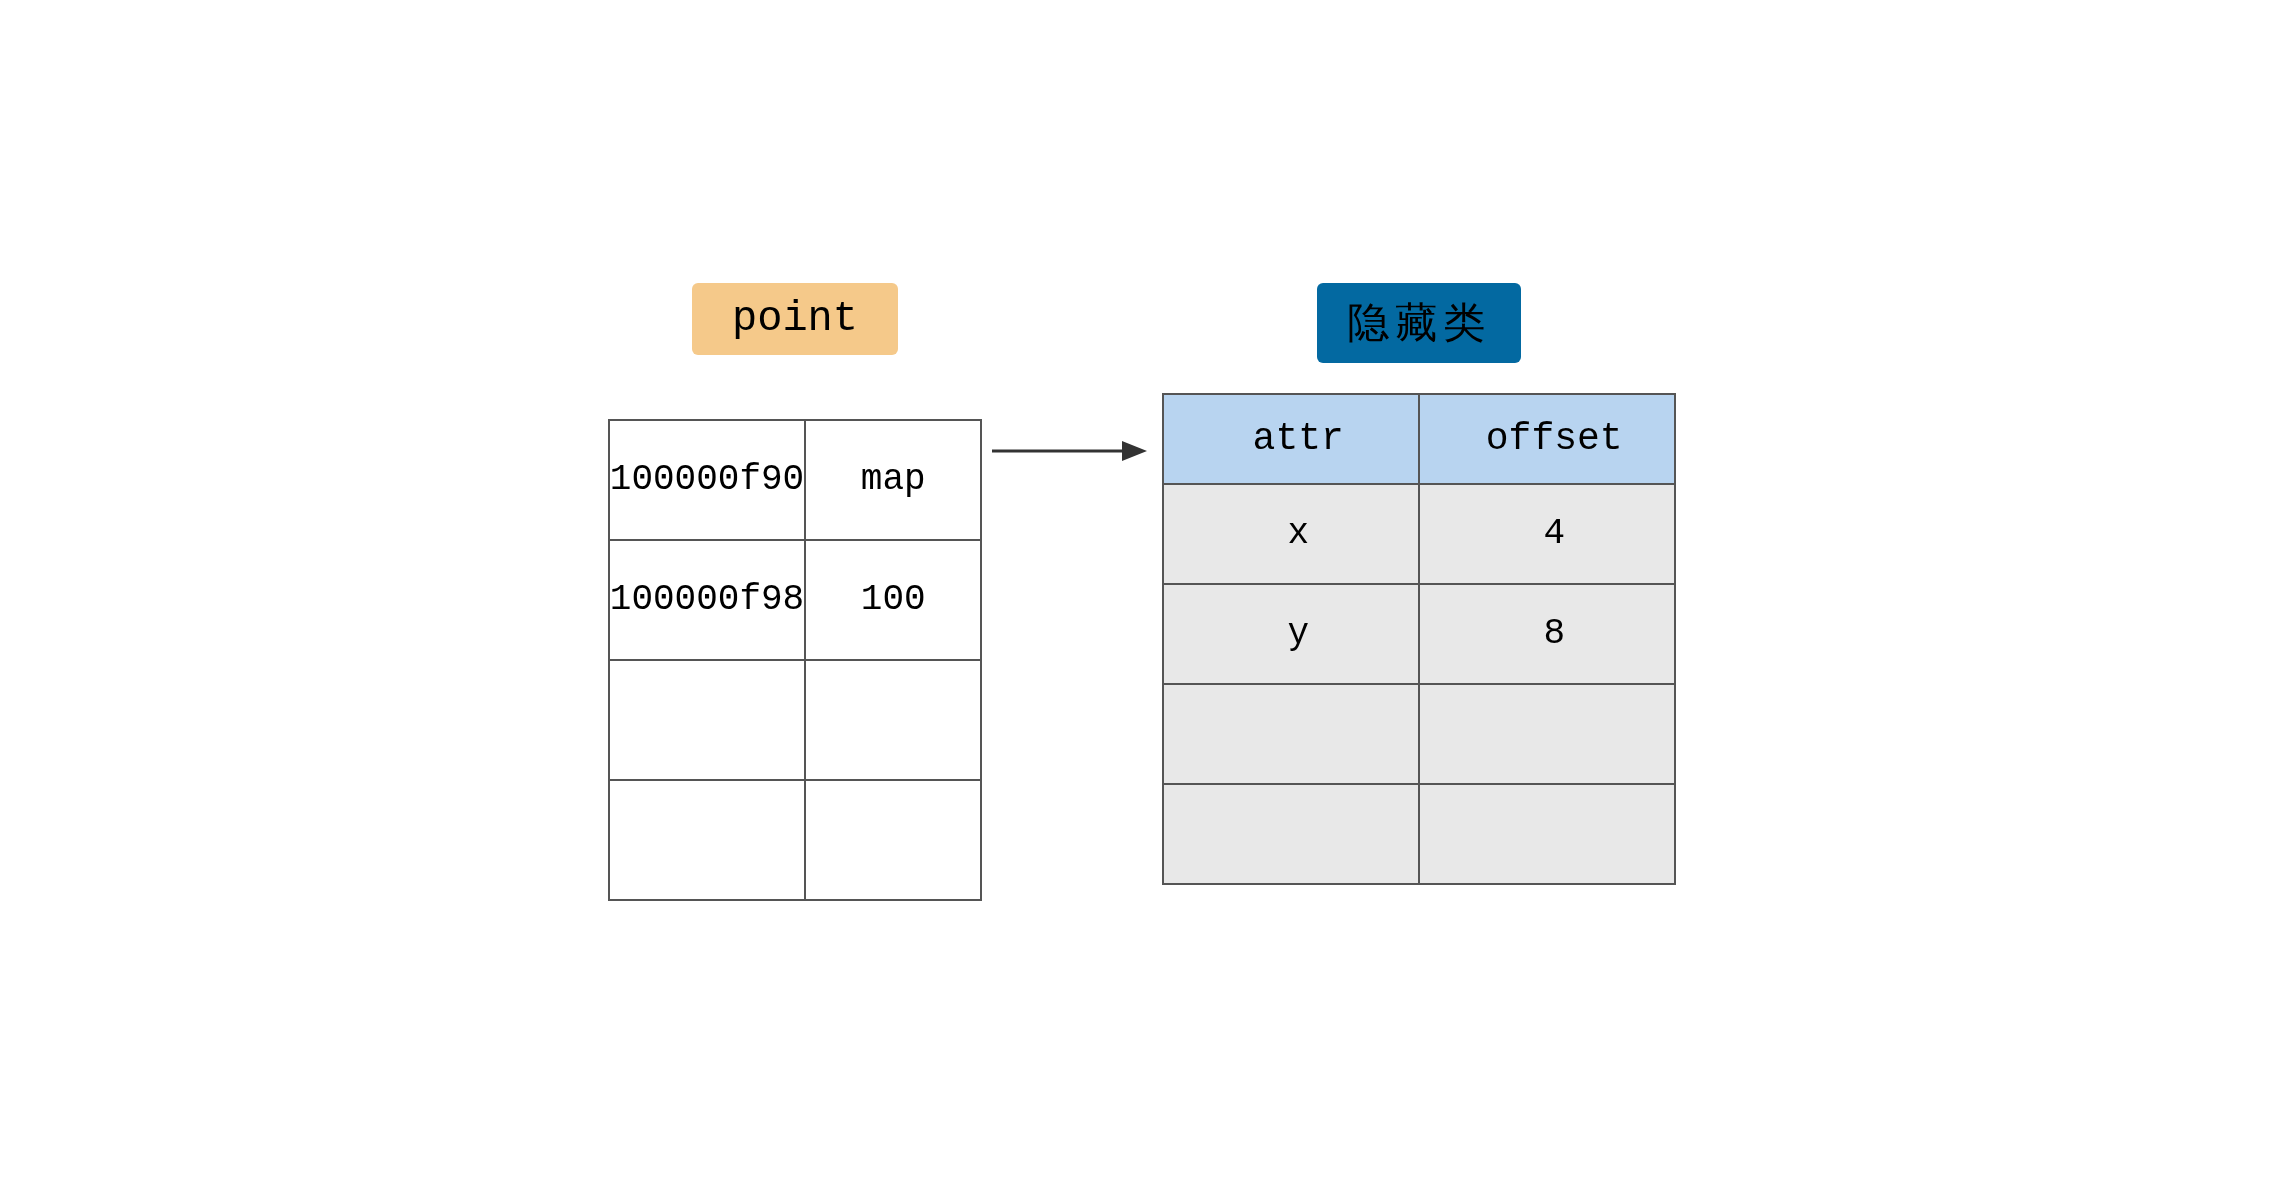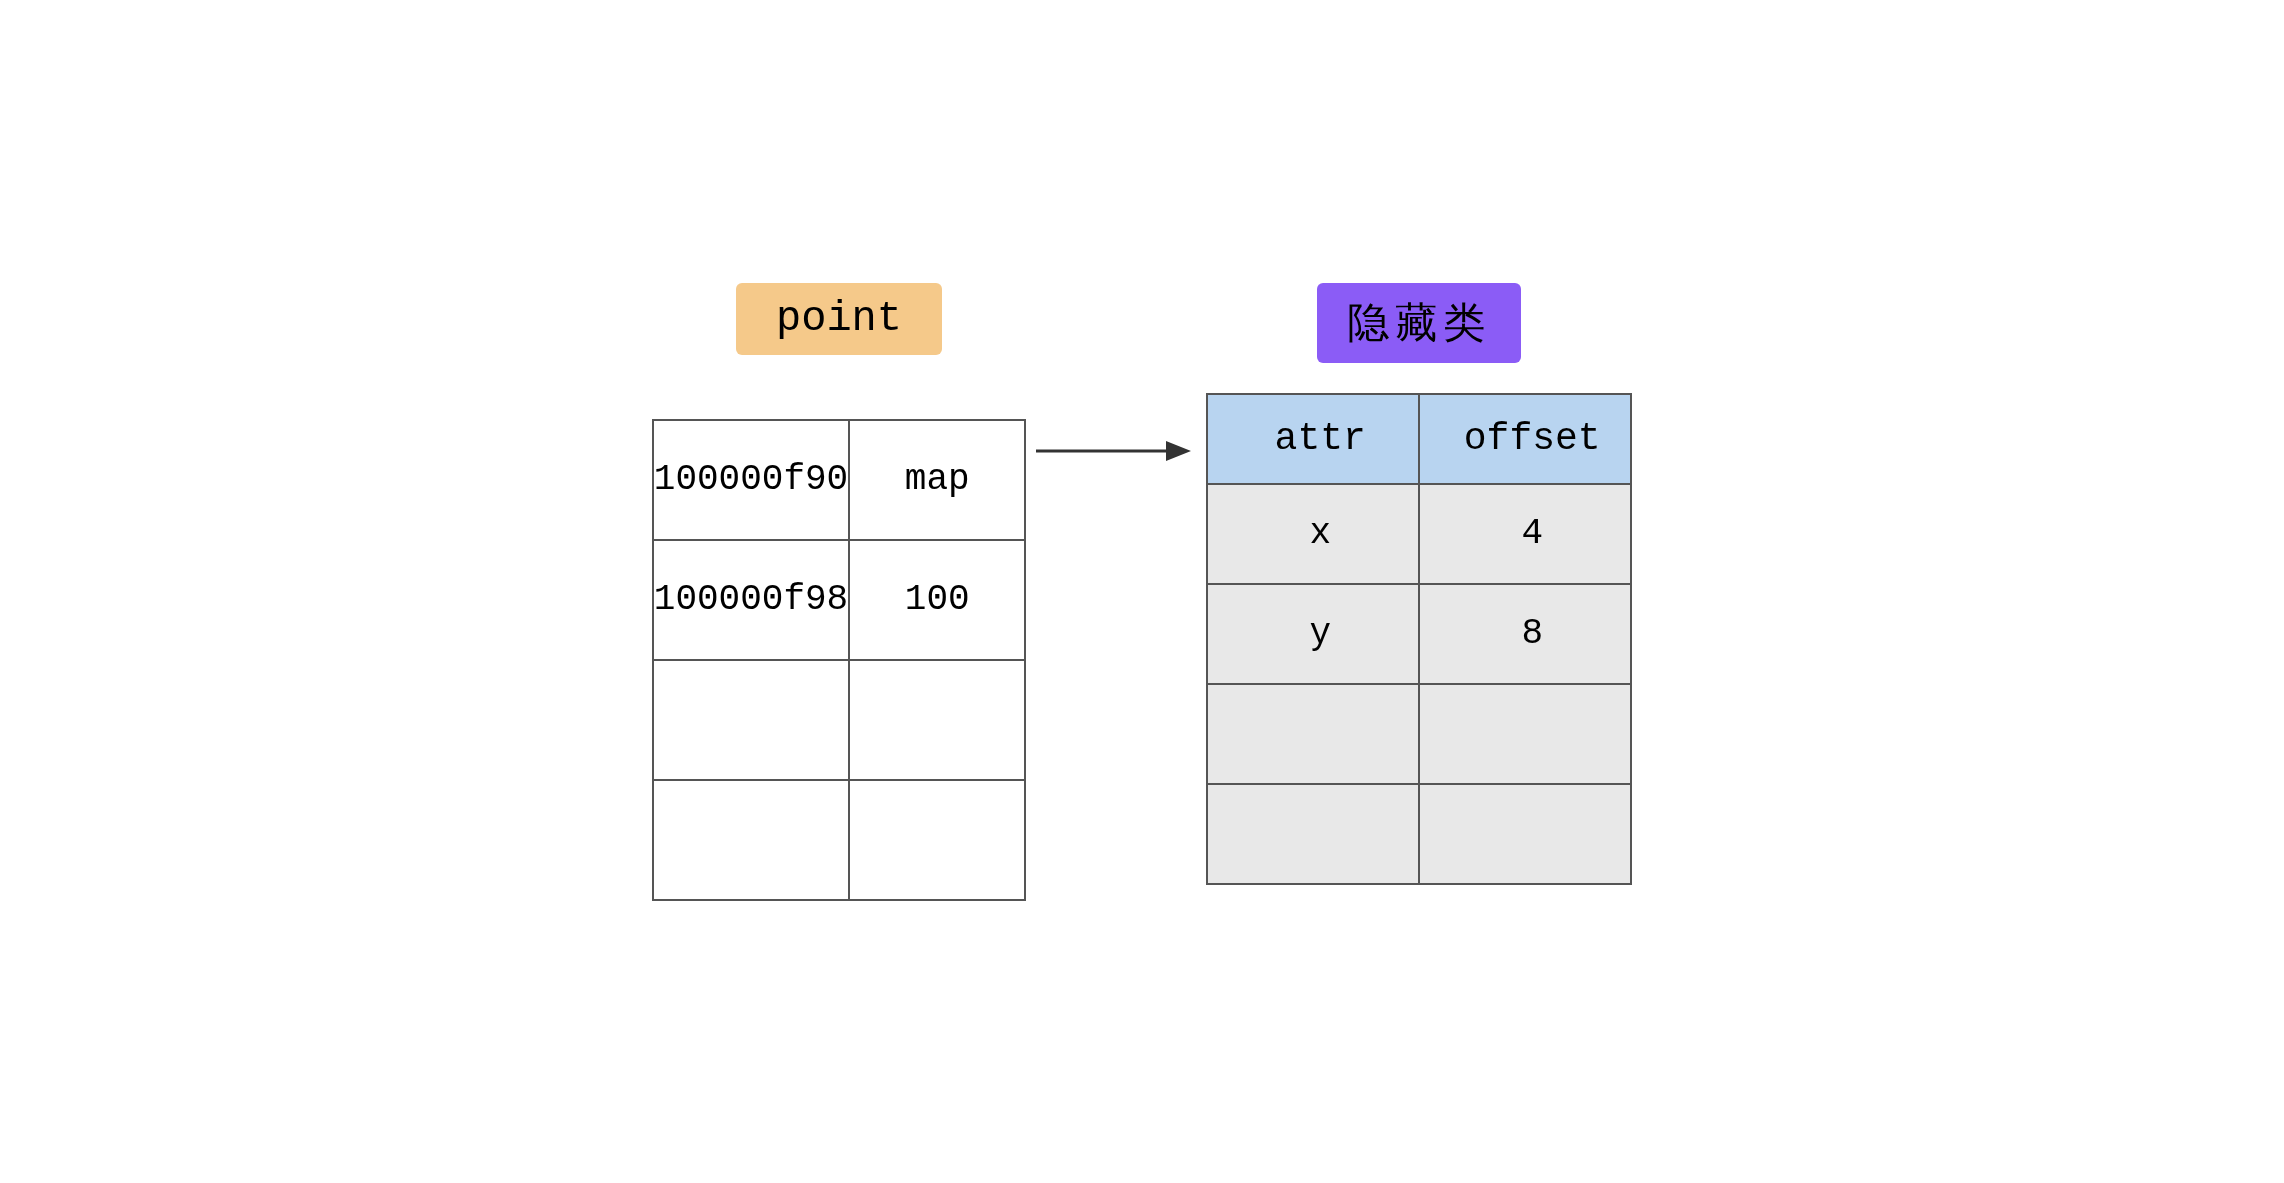--- a/index.html
+++ b/index.html
@@ -33,21 +33,21 @@
       border-radius: 6px;
       padding: 12px 40px;
       font-size: 42px;
       font-family: 'Courier New', Courier, monospace;
       font-weight: normal;
       margin-bottom: 30px;
       display: inline-block;
     }
 
     .label-badge-chinese {
-      background-color: #8b5cf6;
+      background-color: #0369a1;
       border-radius: 6px;
       padding: 12px 30px;
       font-size: 42px;
       font-family: 'STKaiti', 'KaiTi', 'SimSun', serif;
       font-weight: normal;
       margin-bottom: 30px;
       display: inline-block;
       letter-spacing: 6px;
     }
 
@@ -65,21 +65,21 @@
     }
 
     
     .left-table td {
       width: 176px;
       height: 120px;
     }
 
     
     .right-table td {
-      width: 212px;
+      width: 256px;
       height: 100px;
       padding-left: 14px;
     }
 
     .right-table tr:first-child td {
       background-color: #b8d4f0;
       height: 90px;
       font-size: 38px;
     }
 

